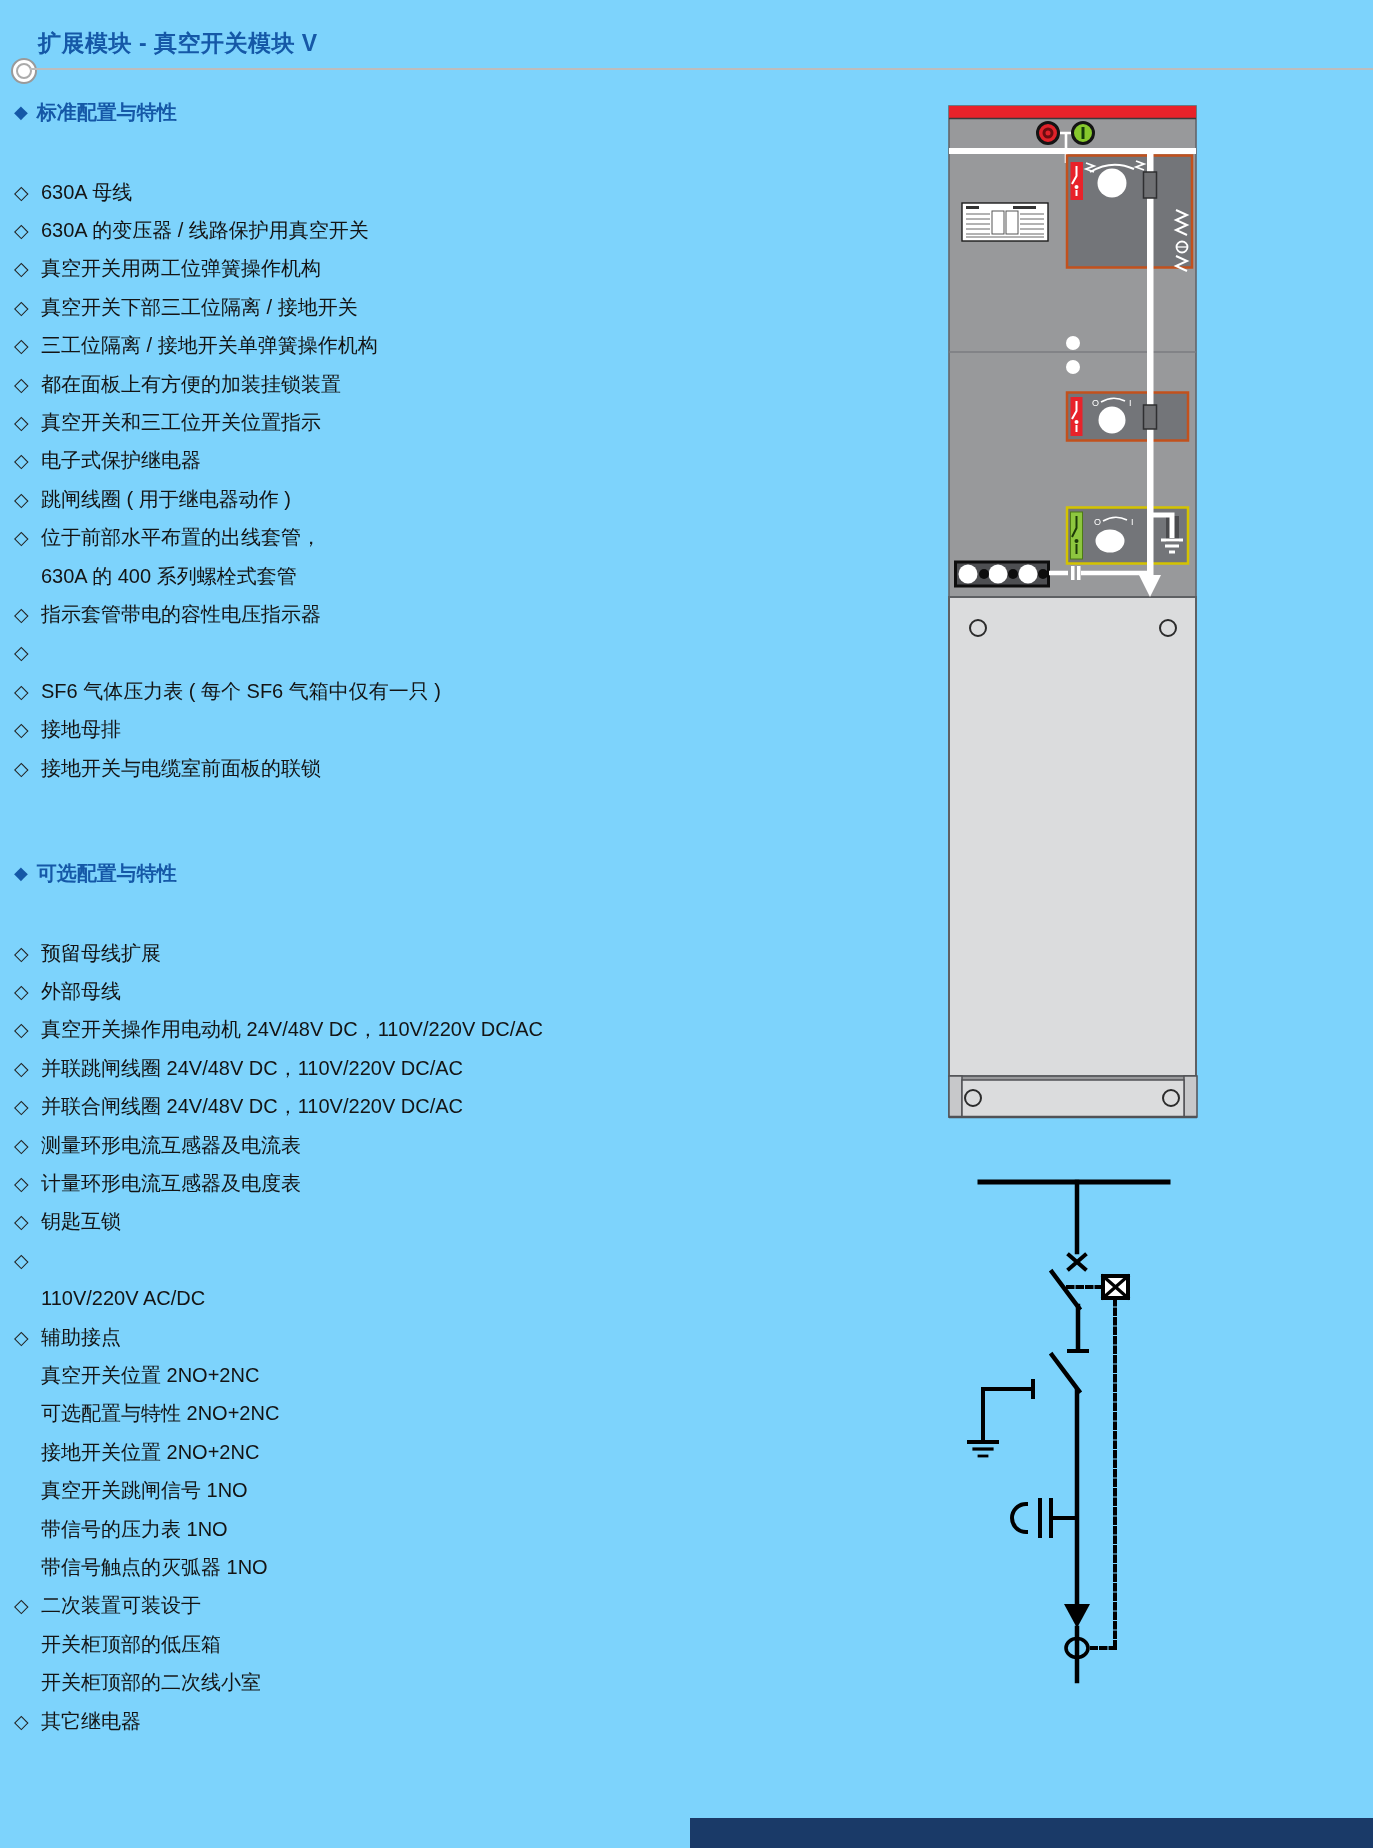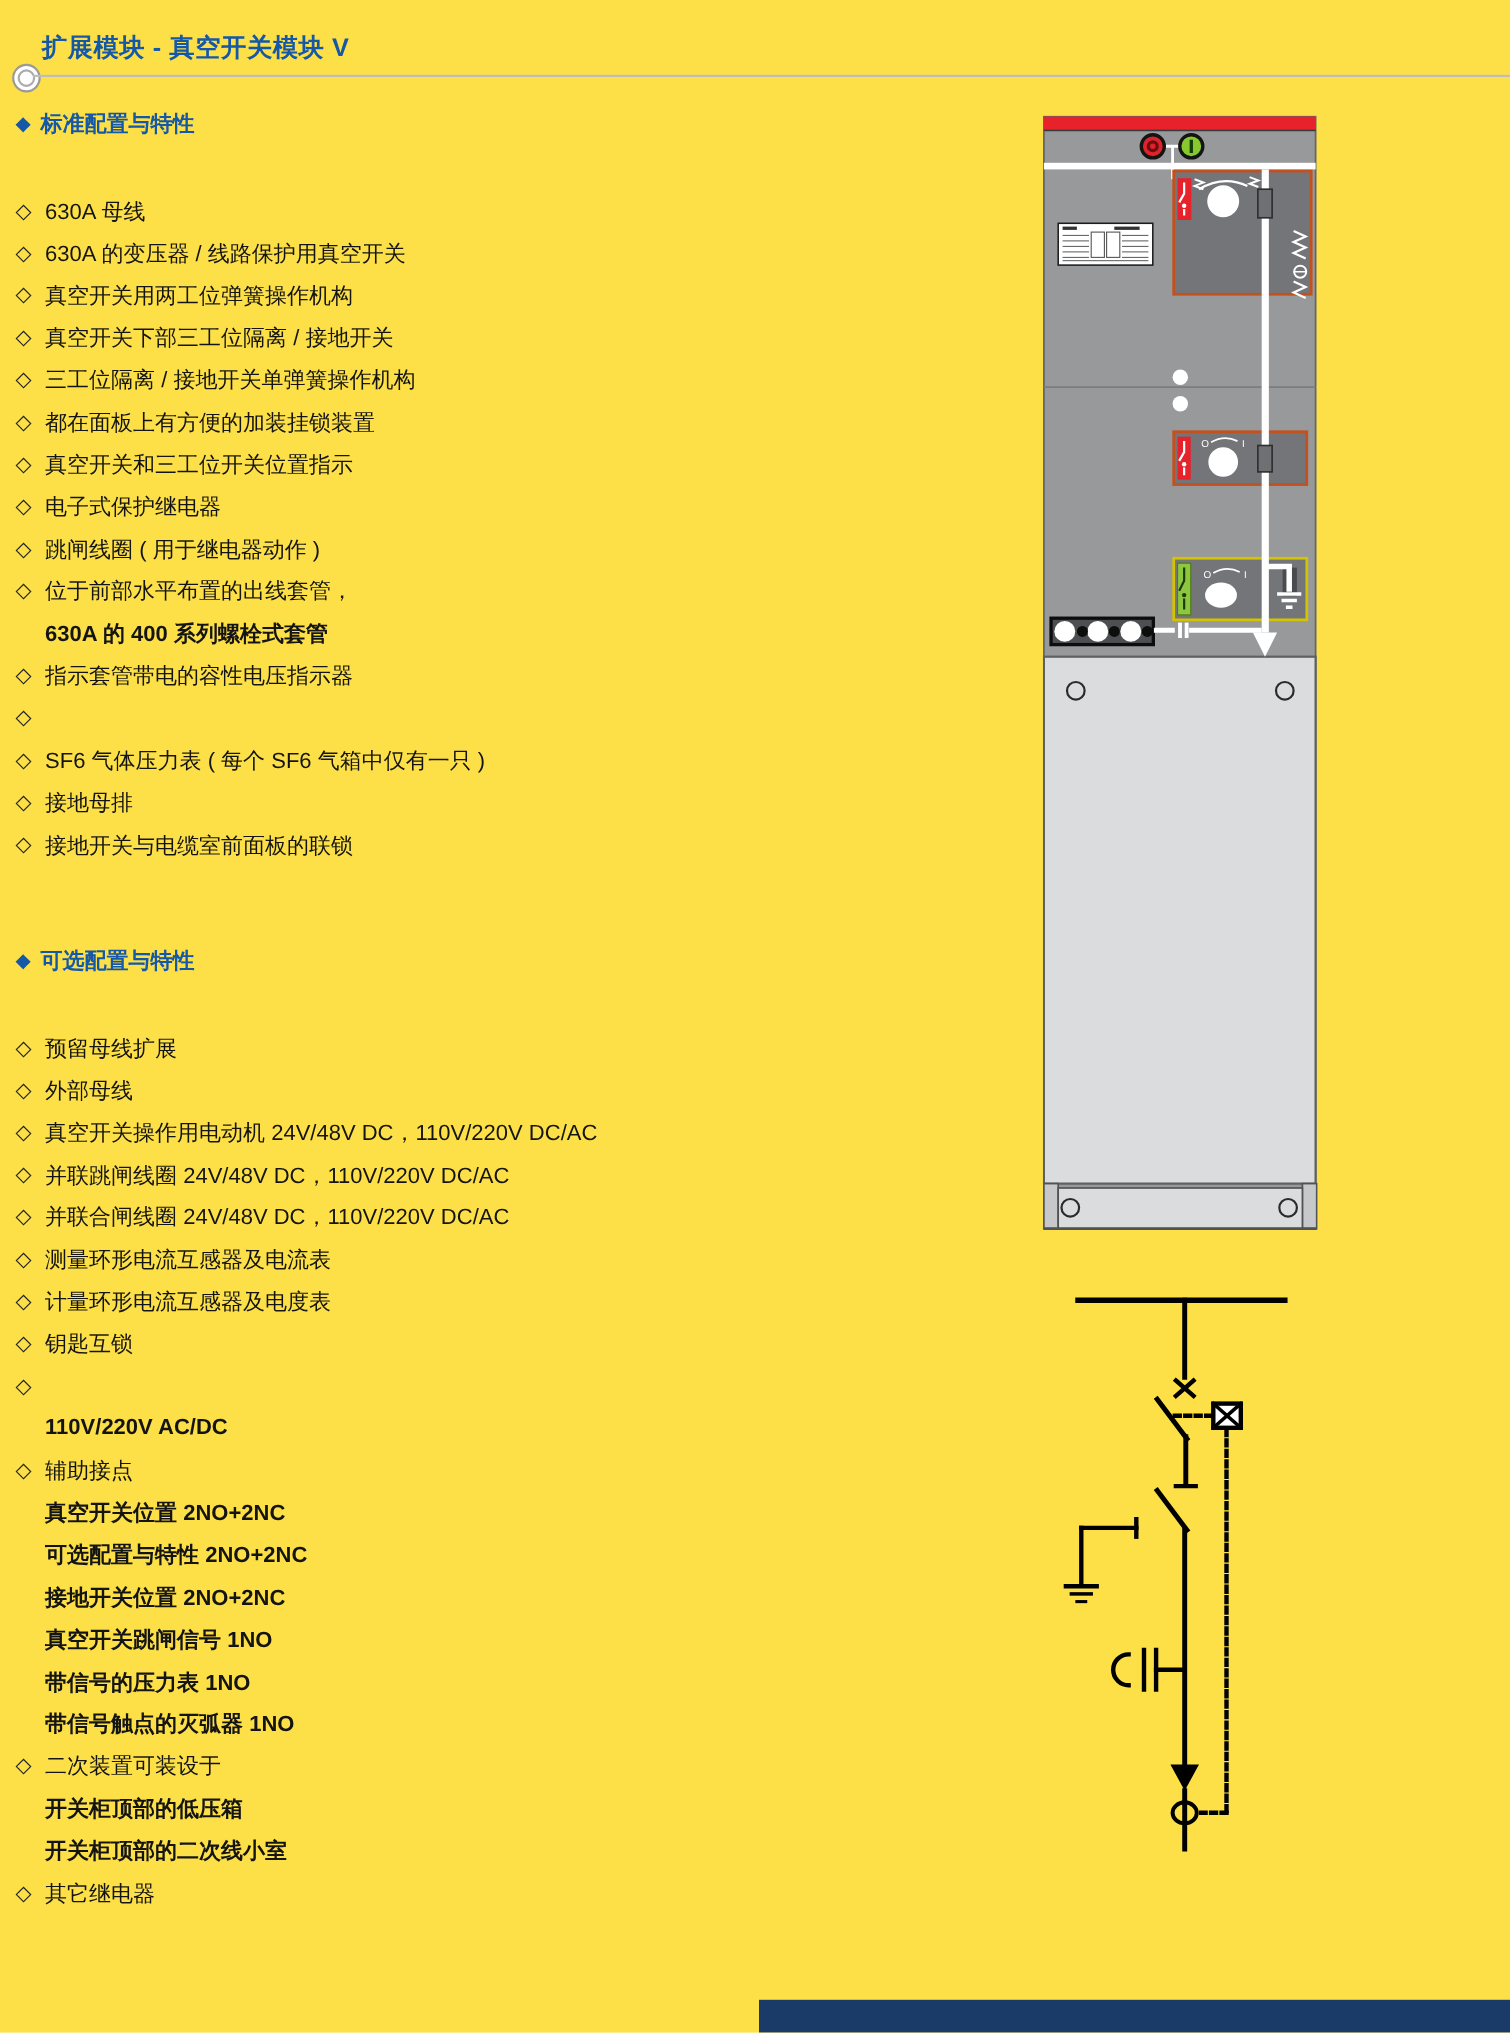--- a/index.html
+++ b/index.html
@@ -1,29 +1,29 @@
 <!DOCTYPE html>
 <html><head>
 <meta charset="utf-8">
 <style>
   html,body{margin:0;padding:0;background:#ffffff;}
-  .page{position:relative;width:1373px;height:1848px;background:#fde047;overflow:hidden;
+  .page{position:relative;width:1373px;height:1848px;background:#7dd3fc;overflow:hidden;
         font-family:"Liberation Sans","DejaVu Sans",sans-serif;color:#111;}
   .title{position:absolute;left:38px;top:28px;margin:0;font-size:23px;font-weight:bold;color:#1558a7;letter-spacing:0.5px;}
   .hairline{position:absolute;left:30px;top:68px;width:1343px;height:2px;background:#bdbdbd;}
   .ornament{position:absolute;left:11px;top:58px;width:22px;height:22px;border:2px solid #9a9a9a;border-radius:50%;background:#fff;}
   .ornament::after{content:"";position:absolute;left:3px;top:3px;width:12px;height:12px;border:2px solid #ababab;border-radius:50%;}
   .sec{position:absolute;left:14px;display:flex;align-items:center;height:28px;font-size:20px;font-weight:bold;color:#1558a7;}
   .sec .hdia{margin-right:9px;font-size:18px;line-height:1;}
   .s1{top:98px;} .s2{top:859px;}
   .list{position:absolute;left:14px;width:760px;}
   .l1{top:173px;} .l2{top:934px;}
   .row{height:38.4px;display:flex;align-items:center;font-size:20px;color:#141414;white-space:nowrap;}
   .row .dia{width:27px;font-size:19px;color:#222;line-height:1;}
-  .row.cont{padding-left:27px;font-weight:bold;}
+  .row.cont{padding-left:27px;}
   .cabinet{position:absolute;left:948px;top:105px;width:250px;height:1016px;}
   .diagram{position:absolute;left:960px;top:1170px;width:215px;height:515px;}
   .footer{position:absolute;left:690px;top:1818px;width:683px;height:30px;background:#1a3a68;}
 </style>
 </head>
 <body>
 
 <div class="page">
 
   <div class="ornament"></div>

